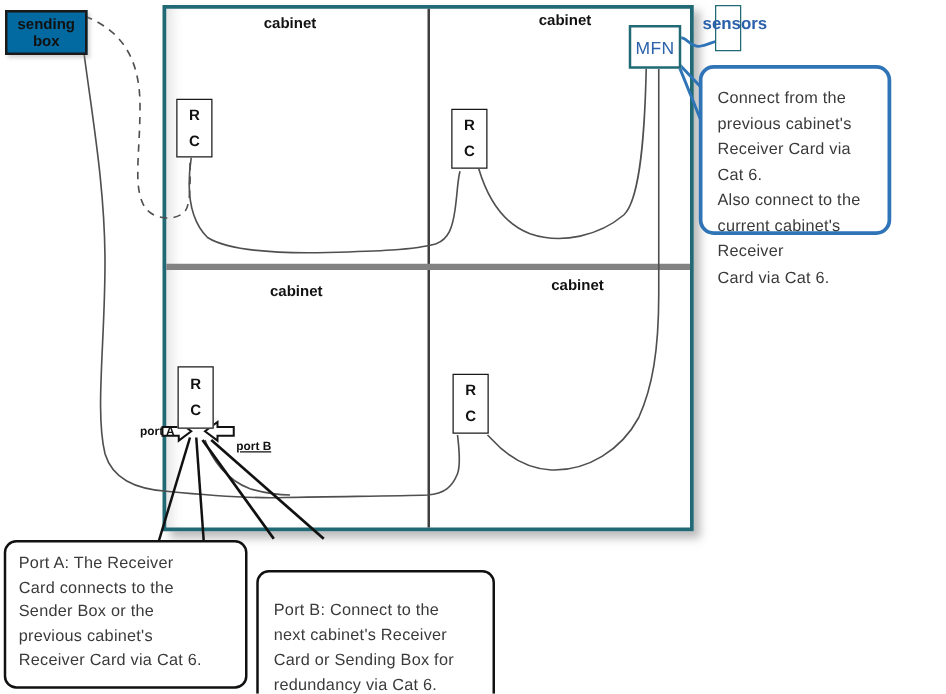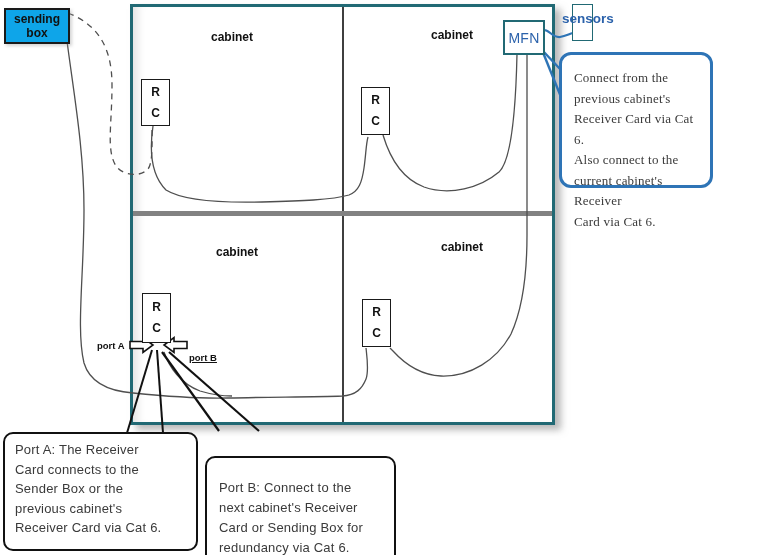--- a/index.html
+++ b/index.html
@@ -9,24 +9,24 @@
   .cabinet-box{
     position:absolute;left:130px;top:4px;width:419px;height:415px;
     background:#fff;border:3px solid #216974;z-index:1;
     box-shadow:6px 5px 7px rgba(130,130,130,.55), inset 10px 0 10px -6px rgba(0,0,0,.12);
   }
   .v-divider{position:absolute;left:342px;top:7px;width:2px;height:415px;background:#3f3f3f;z-index:2;}
   .h-divider{position:absolute;left:133px;top:211px;width:419px;height:5px;background:#828282;z-index:2;}
 
   svg.wires{position:absolute;left:0;top:0;z-index:3;}
 
-  .cab-label{position:absolute;transform:translateX(-50%);font-size:12px;font-weight:bold;color:#111;z-index:4;white-space:nowrap;margin-top:19px;}
+  .cab-label{position:absolute;transform:translateX(-50%);font-size:12px;font-weight:bold;color:#111;z-index:4;white-space:nowrap;}
 
   .sending-box{
-    position:absolute;left:4px;top:8px;width:62px;height:32px;background:#0ea5e9;
+    position:absolute;left:4px;top:8px;width:62px;height:32px;background:#0369a1;
     border:2px solid #1a1a1a;z-index:4;display:flex;align-items:center;justify-content:center;
     text-align:center;font-size:12px;font-weight:bold;line-height:1.2;color:#111;
     box-shadow:2px 2px 3px rgba(150,150,150,.4);
   }
 
   .rc-box{
     position:absolute;width:27px;background:#fff;border:1.6px solid #1a1a1a;z-index:4;
     display:flex;flex-direction:column;align-items:center;justify-content:center;
     font-size:12px;font-weight:bold;color:#111;line-height:1.75;
   }
@@ -37,21 +37,21 @@
     font-size:14px;font-weight:normal;color:#2b62ab;letter-spacing:.3px;
   }
   .sensor-box{position:absolute;left:572px;top:4px;width:19px;height:35px;background:#fff;border:1.5px solid #216974;z-index:4;}
   .sensors-label{position:absolute;left:562px;top:11px;font-size:13.5px;font-weight:bold;color:#2b62ab;z-index:5;white-space:nowrap;text-align:center;}
 
   .port-label{position:absolute;font-size:9.5px;font-weight:bold;color:#111;z-index:4;white-space:nowrap;}
 
   .callout{position:absolute;background:#fff;z-index:4;color:#3a3a3a;letter-spacing:.2px;}
   .callout-blue{
     left:559px;top:52px;width:154px;height:136px;border:3px solid #2e74b6;border-radius:12px;
-    padding:13px 8px 4px 12px;font-size:13px;line-height:20.5px;box-sizing:border-box;font-family:Liberation Serif, serif;
+    padding:13px 8px 4px 12px;font-size:13px;line-height:20.5px;box-sizing:border-box;
   }
   .callout-a{
     left:3px;top:432px;width:195px;height:119px;border:2.5px solid #111;border-radius:10px;
     padding:6px 8px 4px 10px;font-size:13px;line-height:19.5px;box-sizing:border-box;
   }
   .callout-b{
     left:205px;top:430px;width:191px;height:111px;border:2.5px solid #111;border-radius:10px;
     padding:20px 8px 4px 12px;font-size:13px;line-height:20px;box-sizing:border-box;margin-top:26px;
   }
 </style>
@@ -114,20 +114,20 @@
   </div>
   <div class="rc-box" style="left:362px;top:299px;height:46px;">
     <span>R</span>
     <span>C</span>
   </div>
 
   <div class="mfn-box">MFN</div>
   <div class="sensor-box"></div>
   <div class="sensors-label">sensors</div>
 
-  <div class="port-label" style="left:97px;top:340px;">port A</div>
+  <div class="port-label" style="left:112px;top:340px;">port A</div>
   <div class="port-label" style="left:189px;top:352px;text-decoration:underline;">port B</div>
 
   <div class="callout callout-blue">Connect from the<br>previous cabinet's<br>Receiver Card via Cat 6.<br>Also connect to the<br>current cabinet's Receiver<br>Card via Cat 6.</div>
   <div class="callout callout-a">Port A: The Receiver<br>Card connects to the<br>Sender Box or the<br>previous cabinet's<br>Receiver Card via Cat 6.</div>
   <div class="callout callout-b">Port B: Connect to the<br>next cabinet's Receiver<br>Card or Sending Box for<br>redundancy via Cat 6.</div>
 
 </div>
 
 </body></html>

